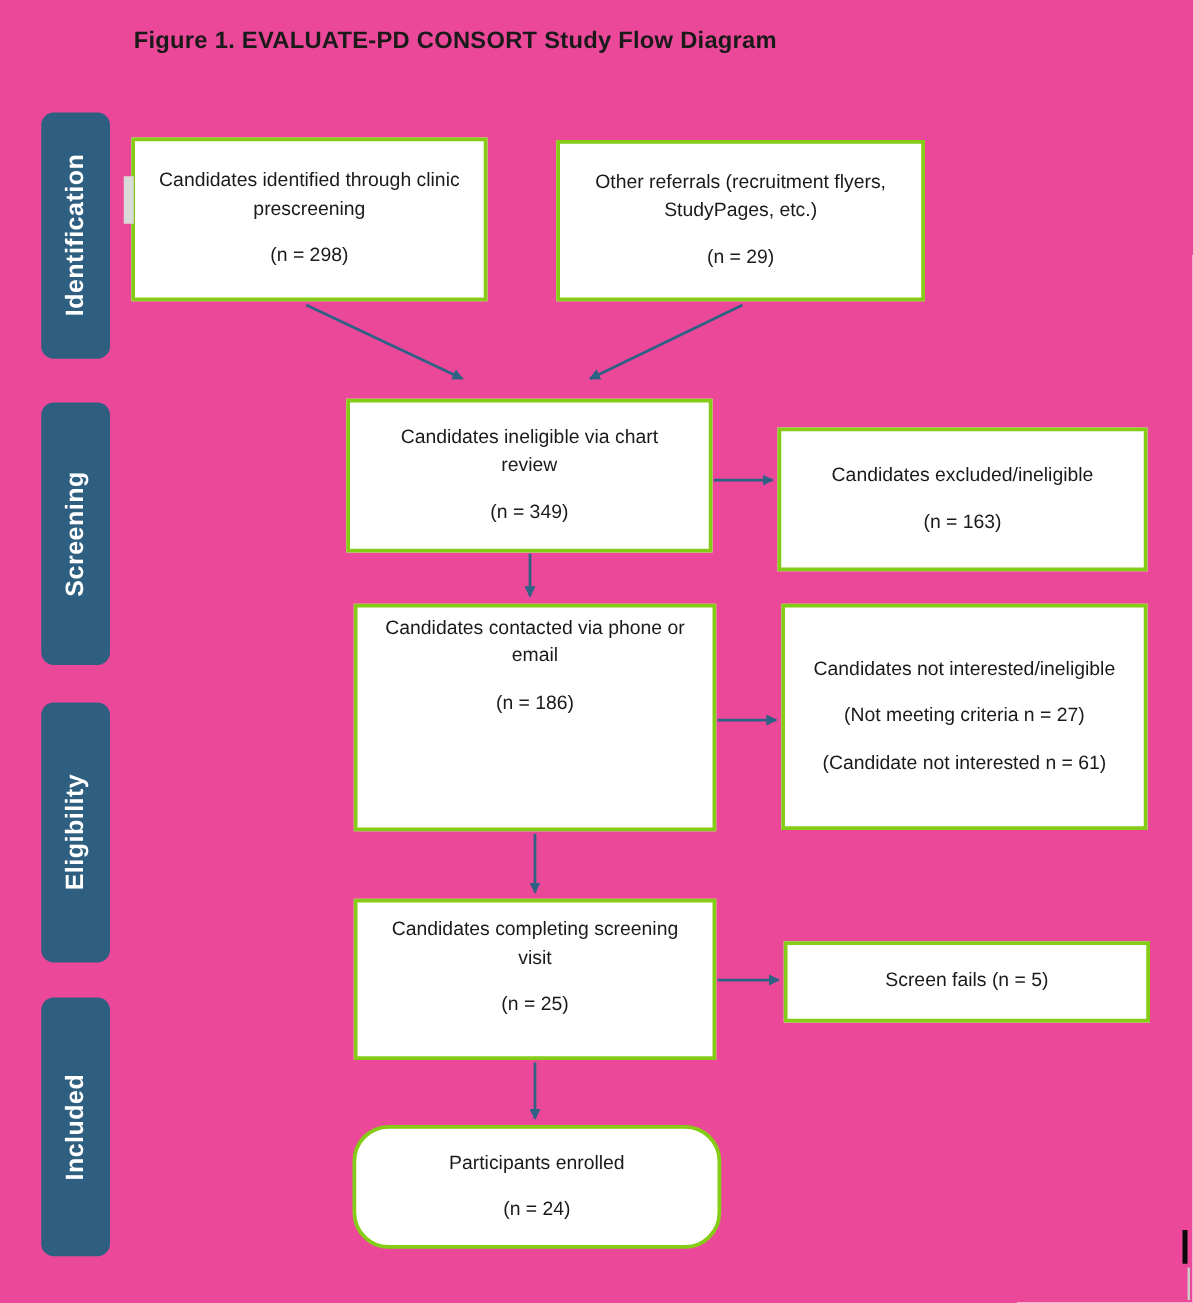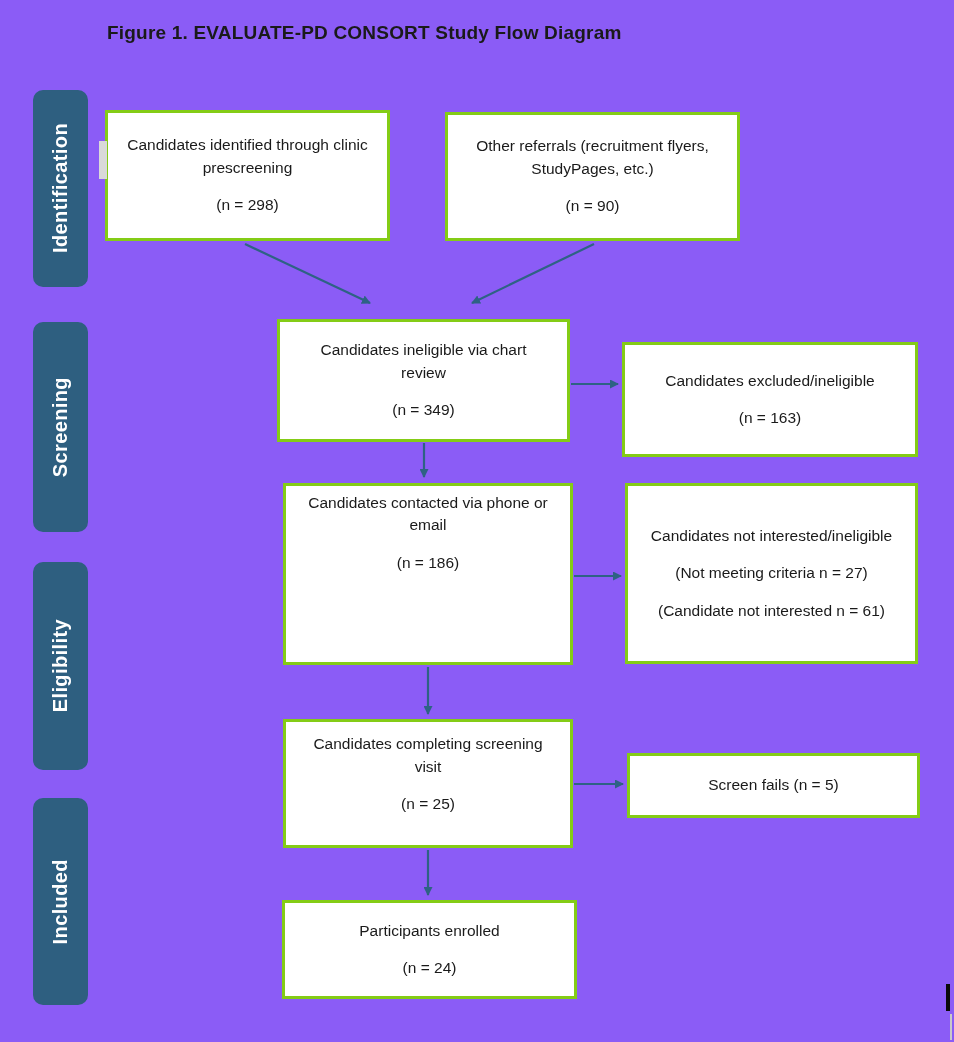--- a/index.html
+++ b/index.html
@@ -2,21 +2,21 @@
 <html><head>
 <meta charset="utf-8">
 <style>
   html, body { margin: 0; padding: 0; background: #ffffff; }
   body { font-family: "Liberation Sans", "DejaVu Sans", sans-serif; }
 
   .canvas {
     position: relative;
     width: 954px;
     height: 1042px;
-    background: #8b5cf6;
+    background: #ec4899;
     overflow: hidden;
   }
 
   .fig-title {
     position: absolute;
     left: 107px;
     top: 22px;
     font-size: 19px;
     font-weight: 700;
     color: #1a1a1a;
@@ -111,21 +111,21 @@
   </svg>
 
   <div class="flowbox" style="left:105px; top:110px; width:285px; height:131px;">
     <div>Candidates identified through clinic prescreening</div>
     <div class="gap"></div>
     <div>(n = 298)</div>
   </div>
   <div class="flowbox" style="left:445px; top:112px; width:295px; height:129px;">
     <div>Other referrals (recruitment flyers, StudyPages, etc.)</div>
     <div class="gap"></div>
-    <div>(n = 90)</div>
+    <div>(n = 29)</div>
   </div>
 
   <div class="flowbox" style="left:277px; top:319px; width:293px; height:123px;">
     <div>Candidates ineligible via chart review</div>
     <div class="gap"></div>
     <div>(n = 349)</div>
   </div>
   <div class="flowbox" style="left:622px; top:322px; width:296px; height:115px;margin-top:20px;">
     <div>Candidates excluded/ineligible</div>
     <div class="gap"></div>
@@ -147,21 +147,21 @@
 
   <div class="flowbox" style="left:283px; top:719px; width:290px; height:129px; padding-bottom:24px;">
     <div>Candidates completing screening visit</div>
     <div class="gap"></div>
     <div>(n = 25)</div>
   </div>
   <div class="flowbox" style="left:627px; top:753px; width:293px; height:65px;">
     <div>Screen fails (n = 5)</div>
   </div>
 
-  <div class="flowbox" style="left:282px; top:900px; width:295px; height:99px;">
+  <div class="flowbox" style="left:282px; top:900px; width:295px; height:99px;border-radius:29px;">
     <div>Participants enrolled</div>
     <div class="gap"></div>
     <div>(n = 24)</div>
   </div>
 
   <div class="artifact tab" style="left:99px; top:141px;"></div>
   <div class="artifact caret" style="left:946px; top:984px;"></div>
   <div class="artifact caret-faint" style="left:950px; top:1014px;"></div>
 
 </div>

